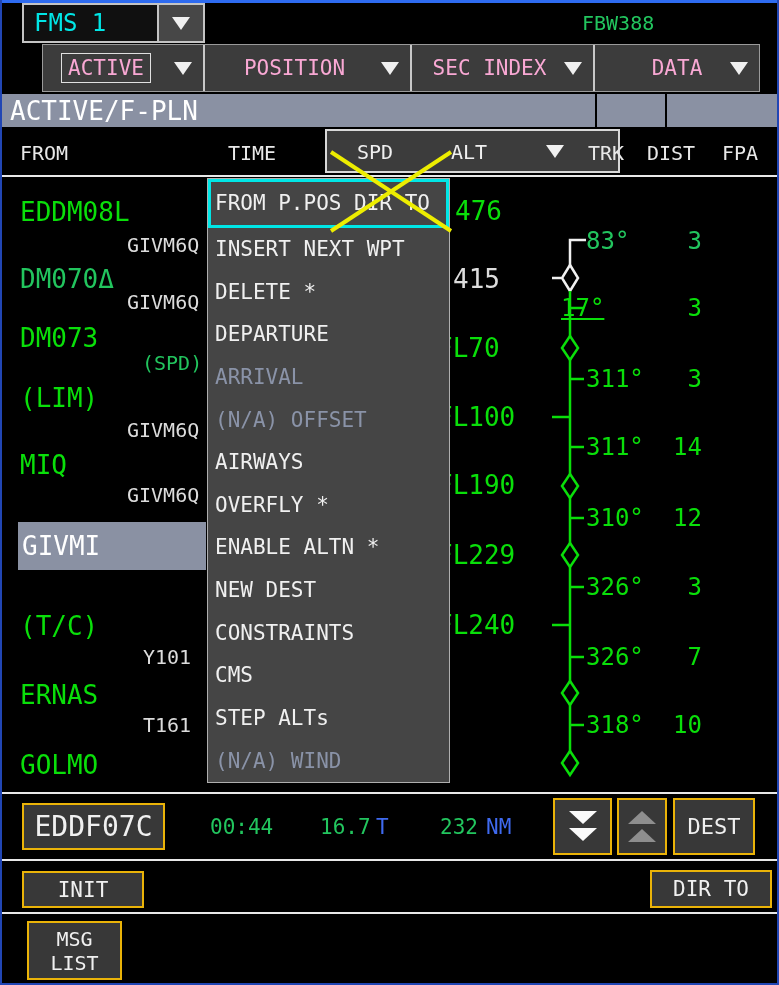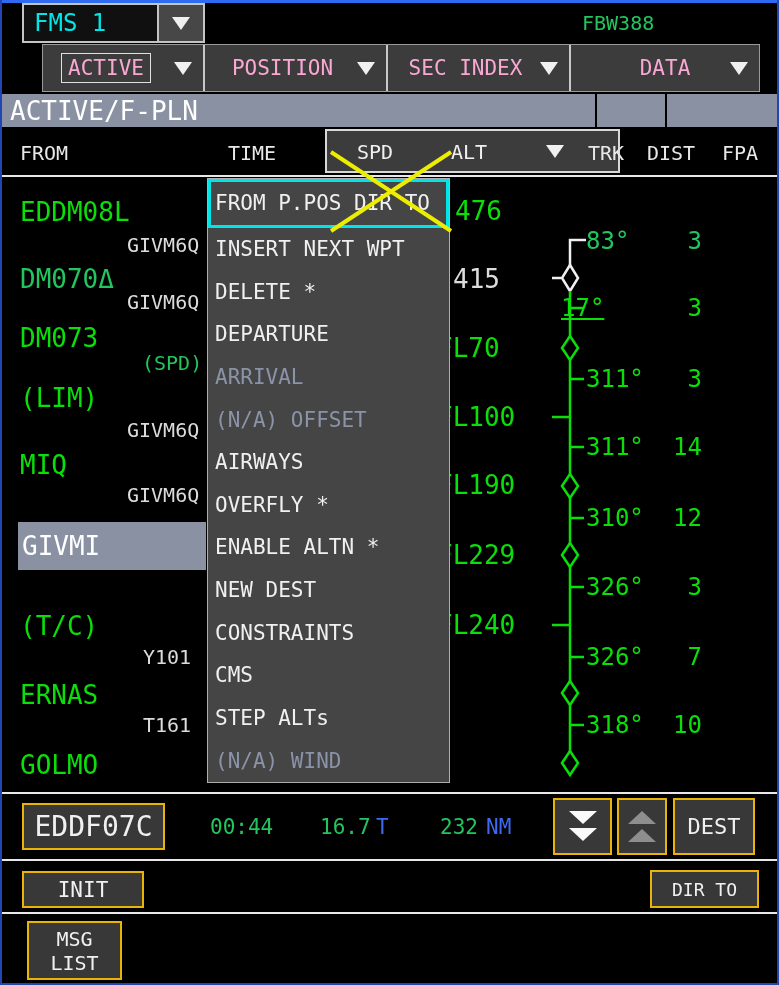--- a/index.html
+++ b/index.html
@@ -74,21 +74,21 @@
       </span>
   </div>
   <div class="abs white" style="left:582px;top:11px;font-size:20px;">FBW388</div>
 
   <div id="tabrow">
     <div class="tab" style="width:160px;">
       <span class="boxed">ACTIVE</span>
       <span class="tri-down"></span>
     </div>
     <div class="tab-sep"></div>
-    <div class="tab" style="width:181px;">
+    <div class="tab" style="width:205px;">
       <span style="margin-right:26px;">POSITION</span>
       <span class="tri-down"></span>
     </div>
     <div class="tab-sep"></div>
     <div class="tab" style="width:181px;">
       <span style="margin-right:26px;">SEC INDEX</span>
       <span class="tri-down"></span>
     </div>
     <div class="tab-sep"></div>
     <div class="tab" style="flex:1;">
@@ -234,18 +234,18 @@
   <div class="btn" style="left:617px;top:798px;width:50px;height:57px;">
     <svg width="40" height="44">
       <polygon points="6,19 34,19 20,6" fill="#8E8E8E"></polygon>
       <polygon points="6,37 34,37 20,24" fill="#8E8E8E"></polygon>
     </svg>
   </div>
   <div class="btn" style="left:673px;top:798px;width:82px;height:57px;font-size:22px;">DEST</div>
   <div id="footer-line2"></div>
 
   <div class="btn" style="left:22px;top:871px;width:122px;height:37px;font-size:21px;">INIT</div>
-  <div class="btn" style="left:650px;top:870px;width:109px;height:38px;font-size:18px;">DIR TO</div>
+  <div class="btn" style="left:650px;top:870px;width:122px;height:38px;font-size:21px;">DIR TO</div>
   <div id="footer-line3"></div>
   <div class="btn" style="left:27px;top:921px;width:95px;height:59px;font-size:20px;white-space:pre-line;text-align:center;line-height:24px;">MSG
 LIST</div>
 
 </div>
 
 </body></html>

